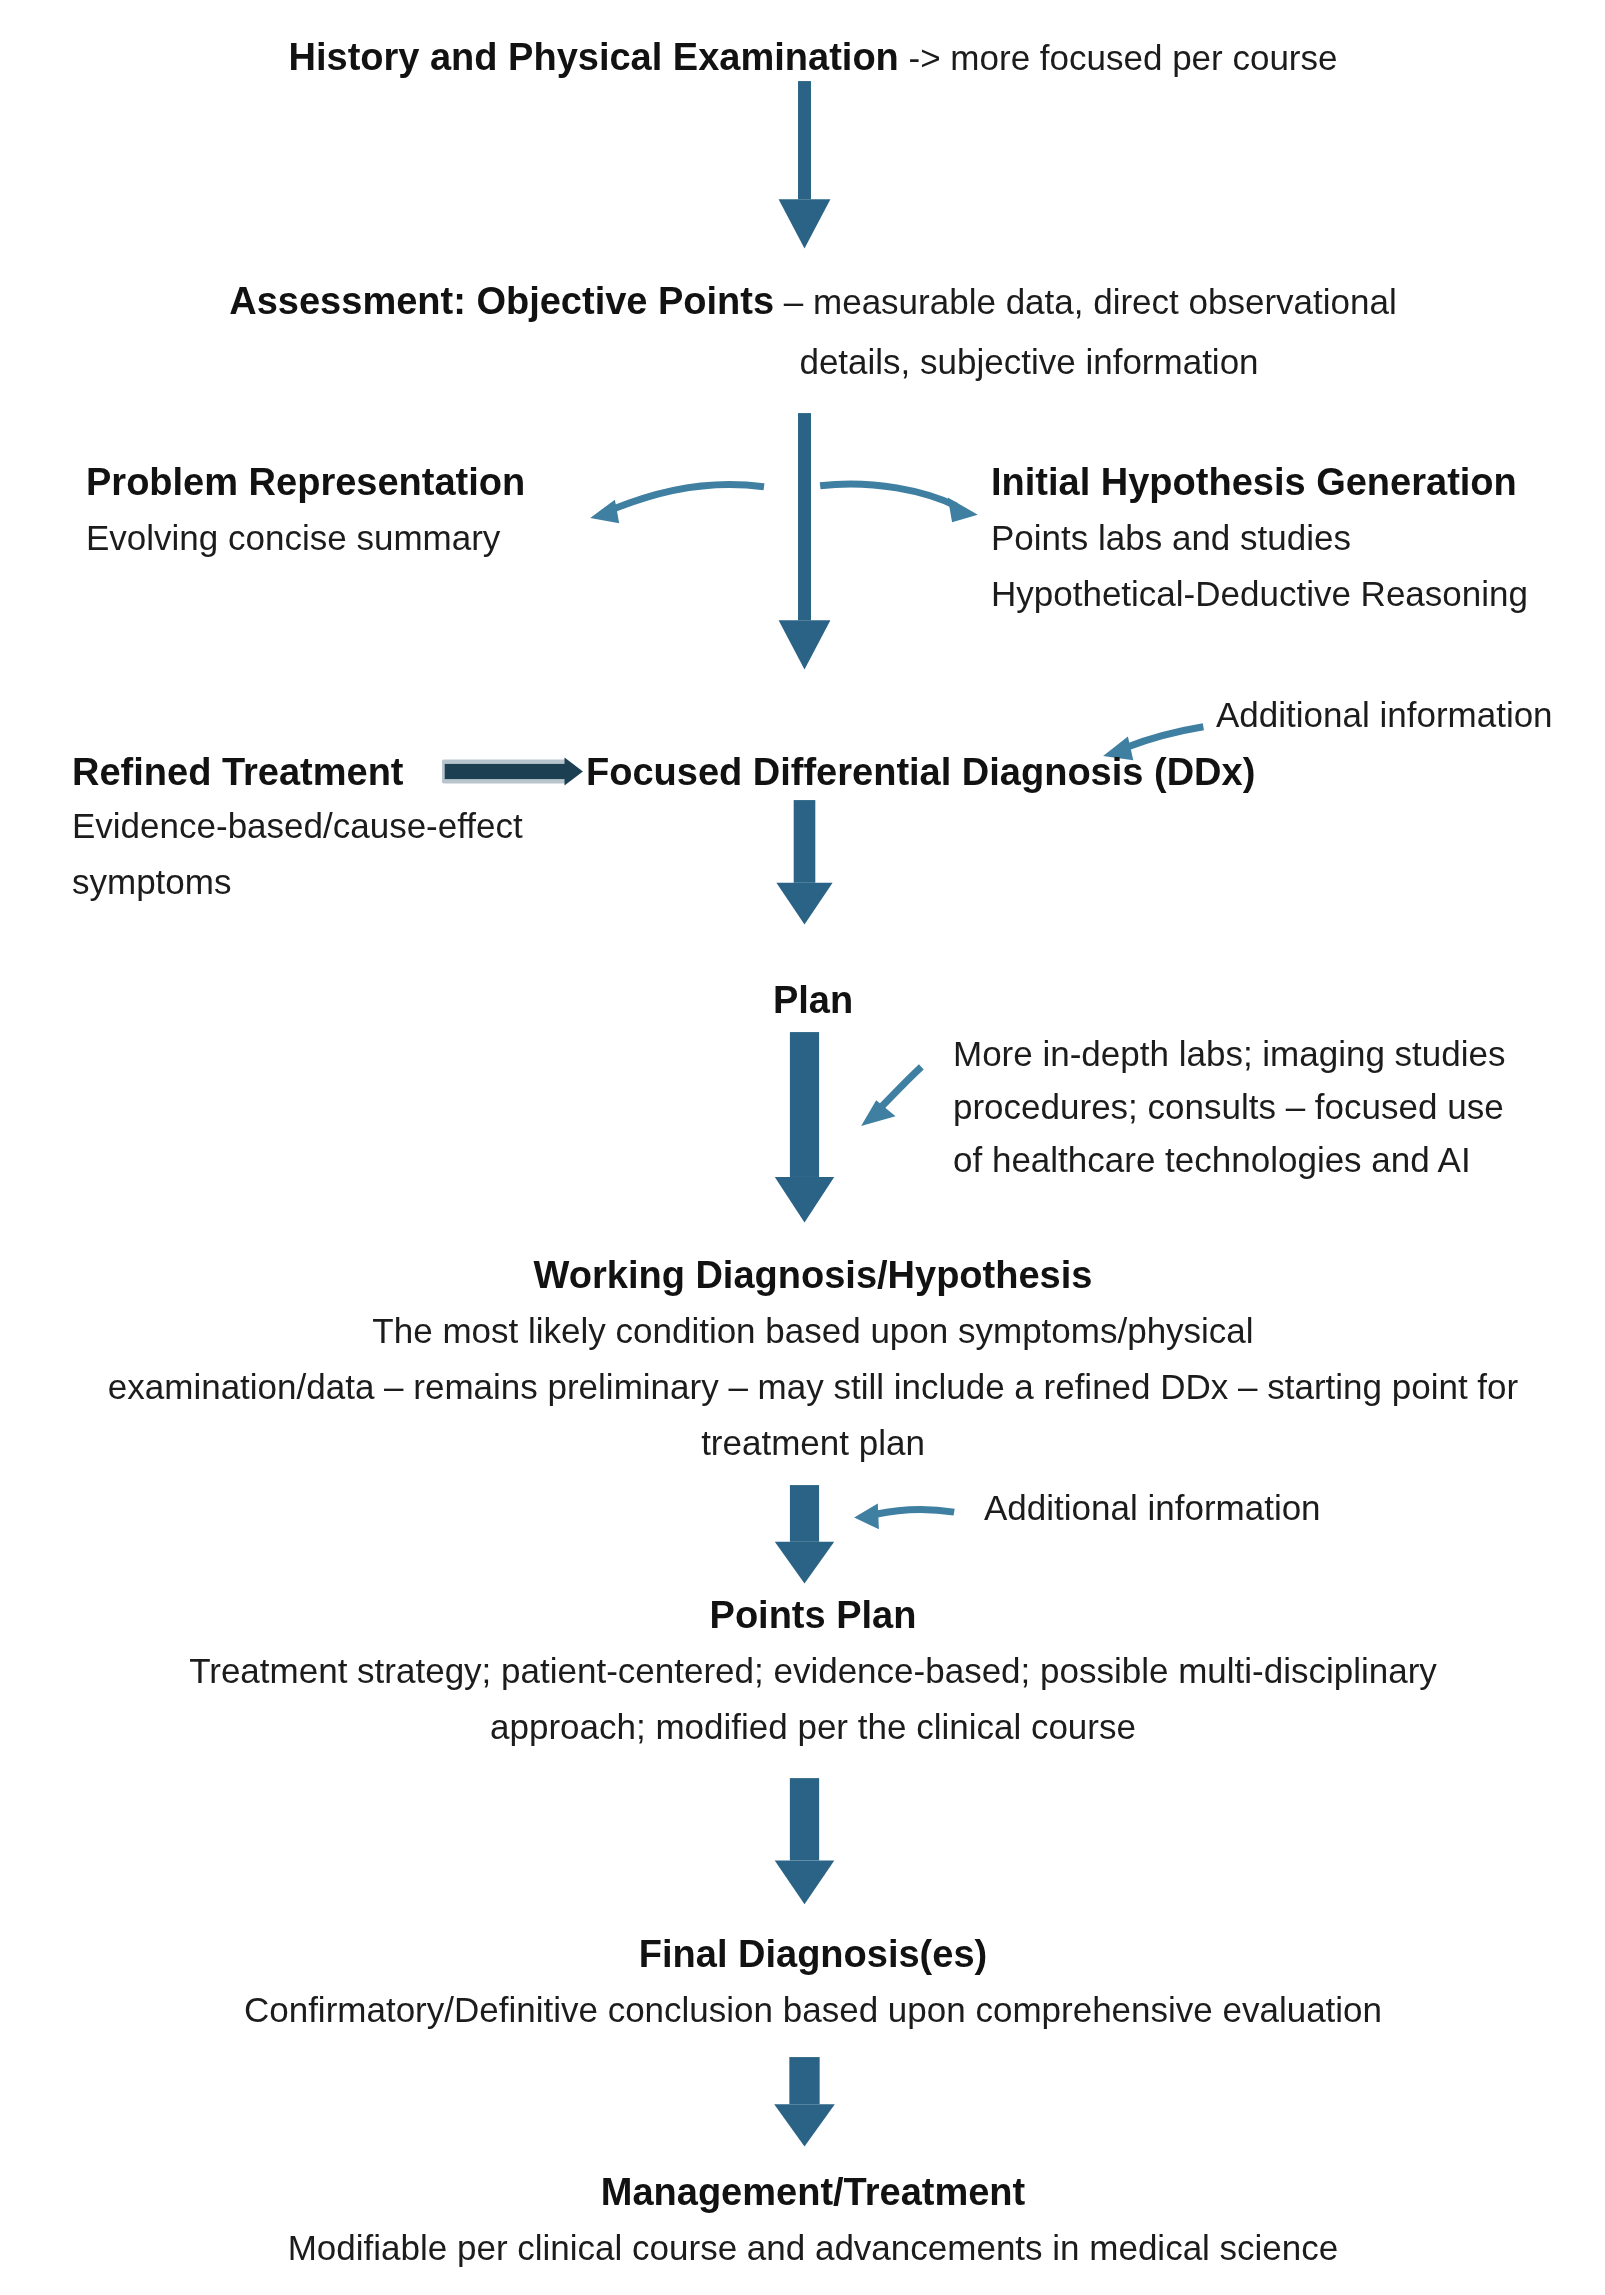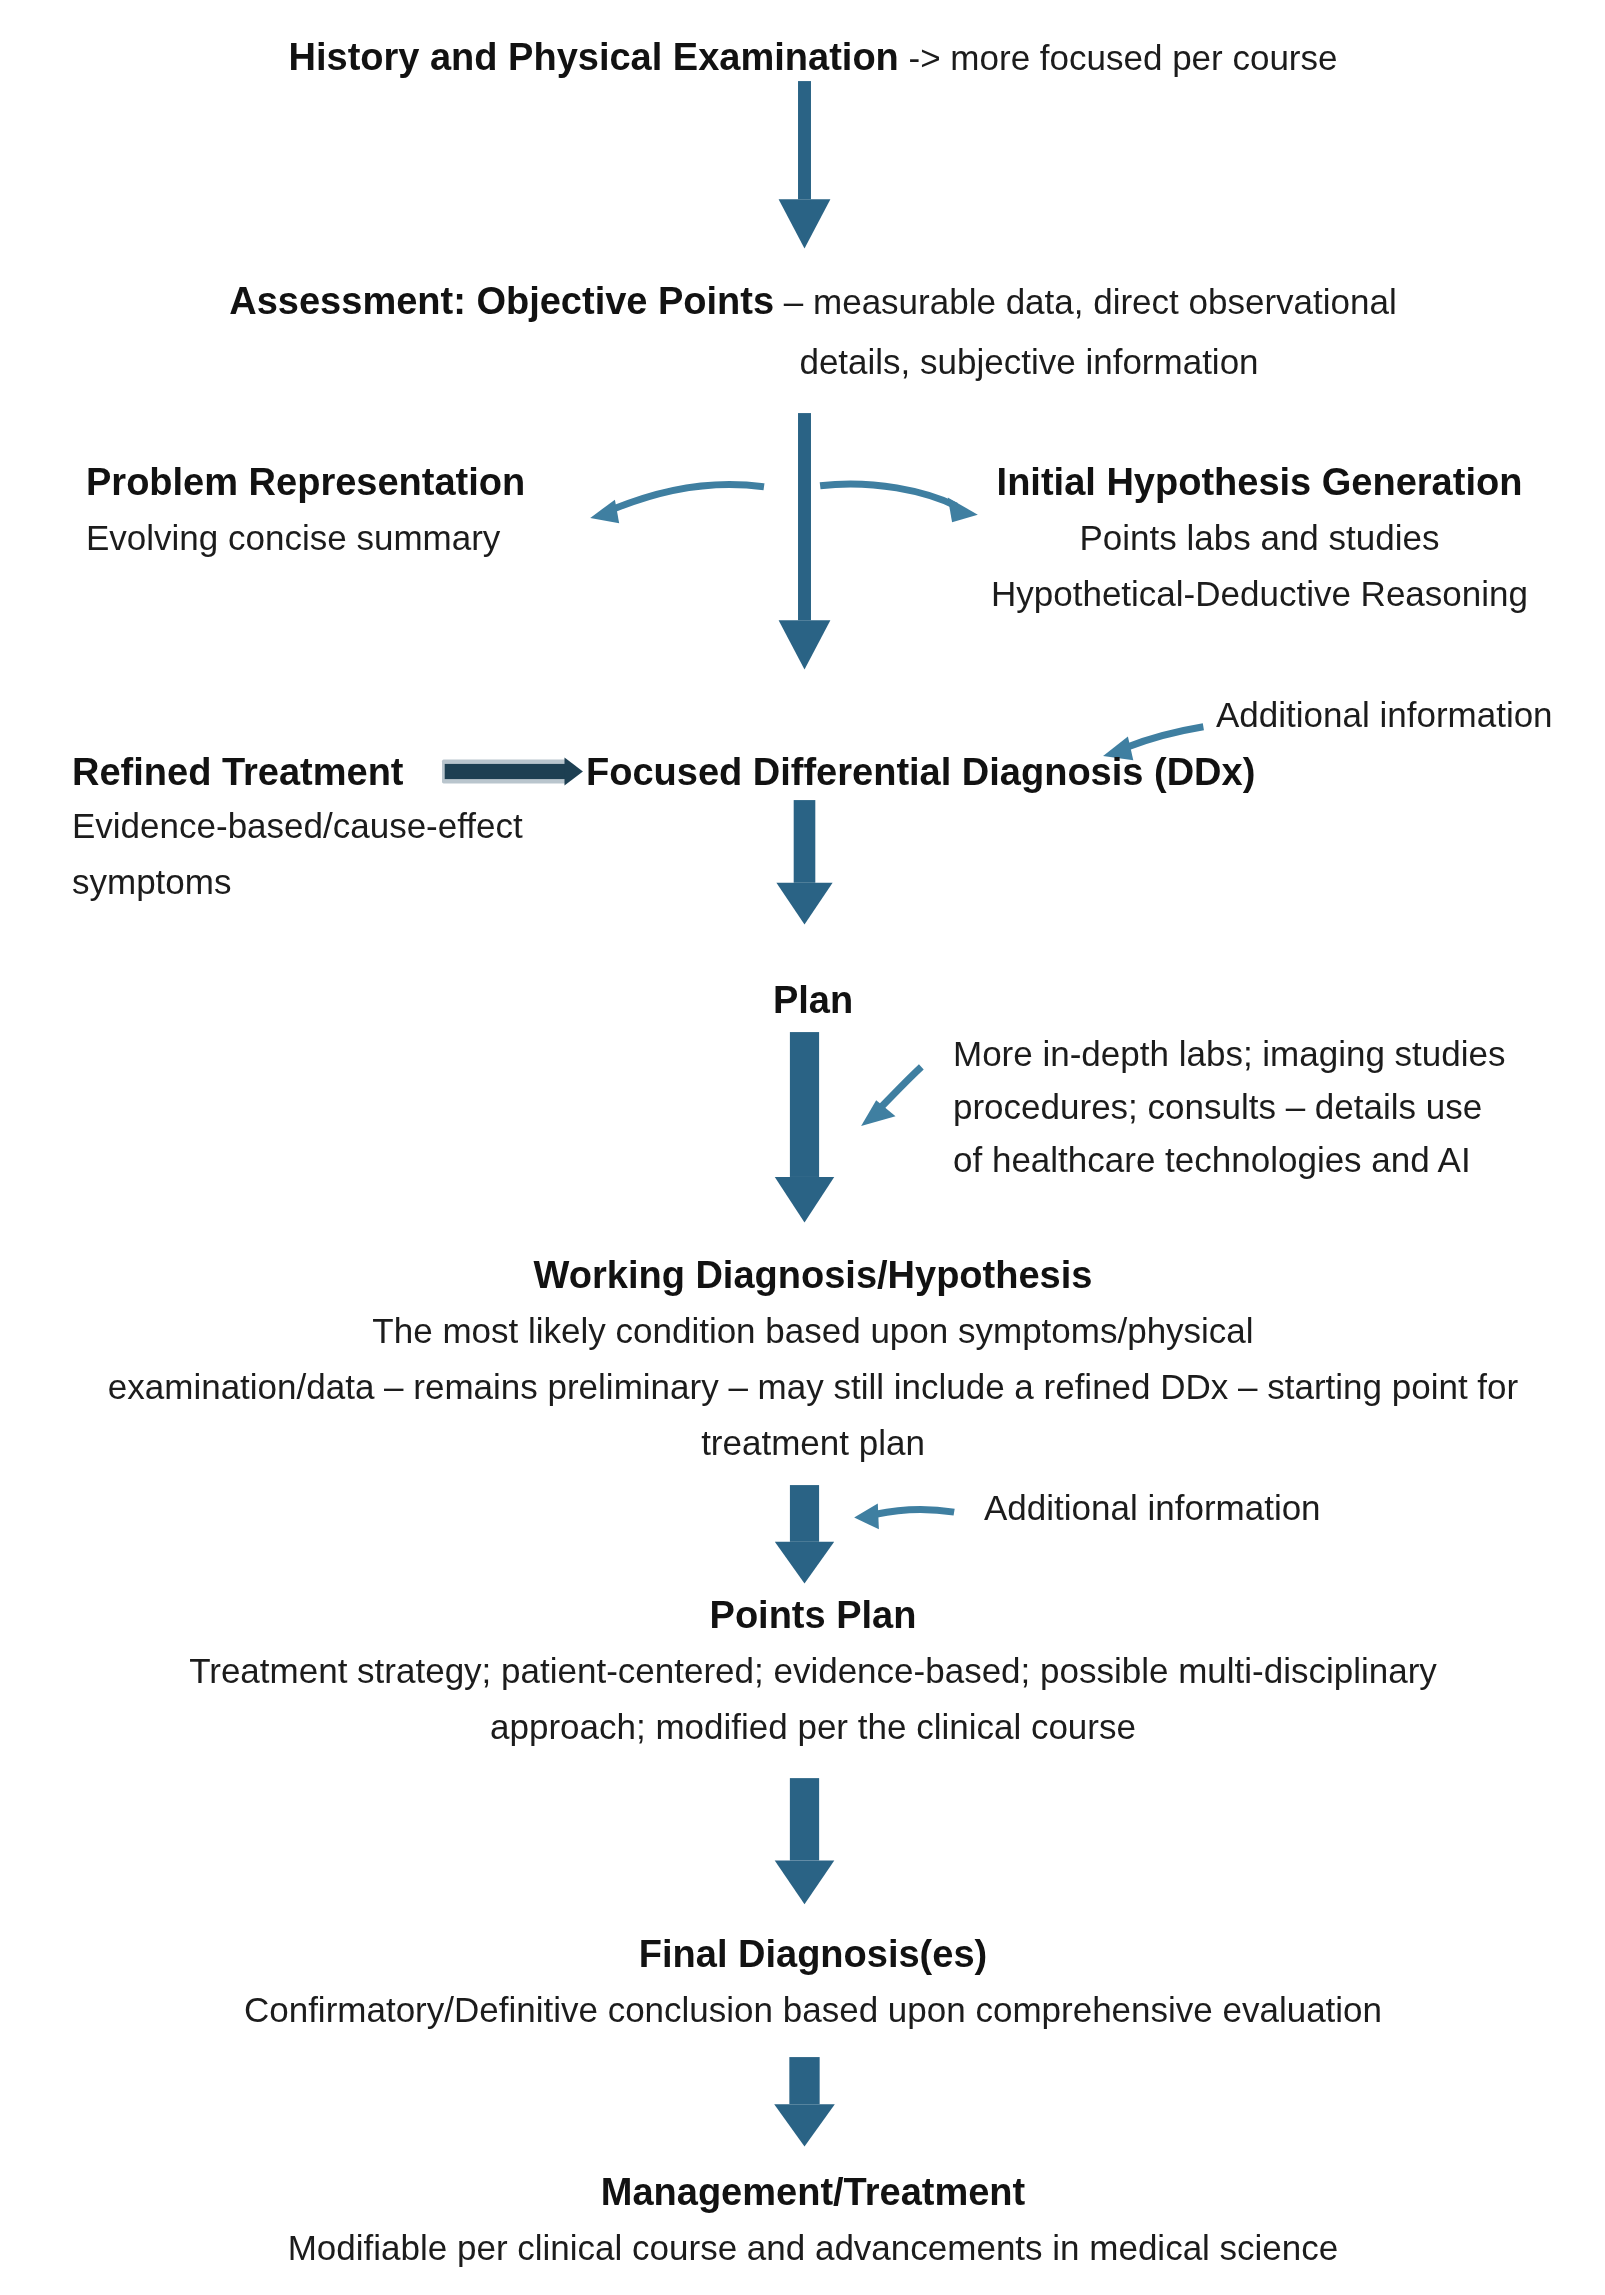--- a/index.html
+++ b/index.html
@@ -45,21 +45,21 @@
   <svg class="abs" style="left:772px;top:412px;" width="65" height="259" viewBox="0 0 120 480">
     <rect x="48" y="2" width="24" height="384" fill="#2A6385"></rect>
     <polygon points="12,386 108,386 60,477" fill="#2A6385"></polygon>
   </svg>
 
   <div class="abs" style="left:86px;top:454px;">
     <div class="h">Problem Representation</div>
     <div class="t">Evolving concise summary</div>
   </div>
 
-  <div class="abs" style="left:991px;top:454px;text-align:center;">
+  <div class="abs" style="left:991px;top:454px;">
     <div class="h">Initial Hypothesis Generation</div>
     <div class="t">Points labs and studies</div>
     <div class="t">Hypothetical-Deductive Reasoning</div>
   </div>
 
   <svg class="abs" style="left:581px;top:475px;" width="189" height="59" viewBox="0 0 350 110">
     <path d="M340,22 C240,8 140,30 58,64" fill="none" stroke-width="13" stroke="#3F7FA1"></path>
     <polygon points="16,80 62,46 70,90" fill="#3F7FA1"></polygon>
   </svg>
 
@@ -102,21 +102,21 @@
     <span class="h">Plan</span>
   </div>
 
   <svg class="abs" style="left:772px;top:1031px;" width="65" height="193" viewBox="0 0 120 357">
     <rect x="33" y="2" width="54" height="268" stroke-width="6" fill="#2A6385"></rect>
     <polygon points="5,270 115,270 60,354" fill="#2A6385"></polygon>
   </svg>
 
   <div class="abs tight" style="left:953px;top:1027px;">
     <div class="t">More in-depth labs; imaging studies</div>
-    <div class="t">procedures; consults – details use</div>
+    <div class="t">procedures; consults – focused use</div>
     <div class="t">of healthcare technologies and AI</div>
   </div>
   <svg class="abs" style="left:845px;top:1059px;" width="86" height="76" viewBox="0 0 160 140">
     <path d="M142,14 C112,42 88,68 62,94" fill="none" stroke-width="13" stroke="#3F7FA1"></path>
     <polygon points="30,124 58,76 94,106" fill="#3F7FA1"></polygon>
   </svg>
 
   <div class="abs center-row" style="top:1247px;">
     <div class="h">Working Diagnosis/Hypothesis</div>
     <div class="t">The most likely condition based upon symptoms/physical</div>

